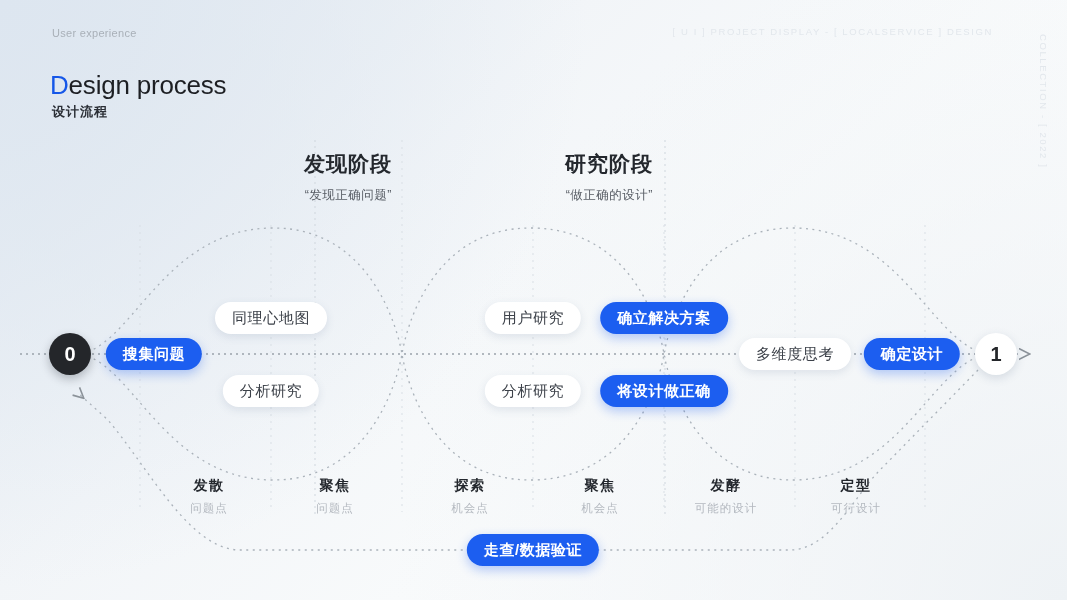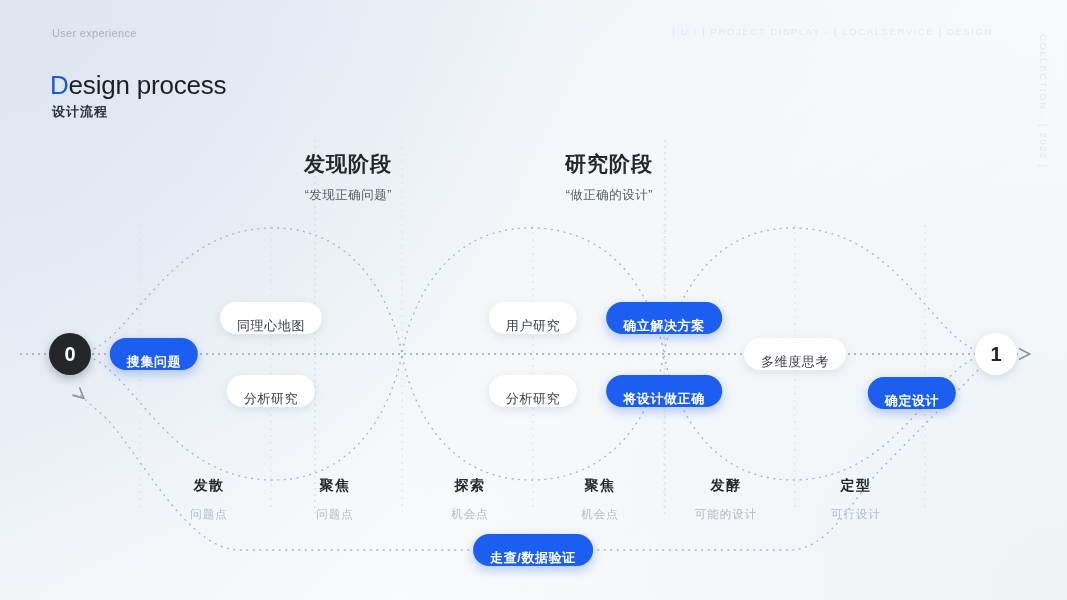--- a/index.html
+++ b/index.html
@@ -102,24 +102,24 @@
     left: 0; top: 0;
     width: 1067px; height: 600px;
   }
 
   
   .pill {
     position: absolute;
     height: 32px;
     line-height: 32px;
     border-radius: 17px;
-    font-size: 13px;
+    font-size: 15px;
     text-align: center;
     white-space: nowrap;
-    padding: 8px 17px;
+    padding: 0 17px;
     letter-spacing: .6px;
     box-sizing: border-box;
     transform: translate(-50%, -50%);
   }
   .pill.white {
     background: #ffffff;
     color: #3c4149;
     box-shadow: 0 3px 9px rgba(70,95,130,.13);
   }
   .pill.blue {
@@ -159,21 +159,21 @@
     text-align: center;
     transform: translateX(-50%);
   }
   .stage .st-main {
     font-size: 14px;
     font-weight: bold;
     color: #24282e;
     letter-spacing: 1.5px;
   }
   .stage .st-sub {
-    margin-top: 12px;
+    margin-top: 6px;
     font-size: 11.5px;
     color: #b3b8bf;
     letter-spacing: 1px;
   }
 </style>
 </head>
 <body>
 
 <div class="slide">
 
@@ -245,21 +245,21 @@
   <div class="pill white" style="left:271px; top:391px;">分析研究</div>
 
 
   <div class="pill white" style="left:533px; top:318px;">用户研究</div>
   <div class="pill white" style="left:533px; top:391px;">分析研究</div>
 
   <div class="pill blue" style="left:664px; top:318px;">确立解决方案</div>
   <div class="pill blue" style="left:664px; top:391px;">将设计做正确</div>
 
   <div class="pill white" style="left:795px; top:354px;">多维度思考</div>
-  <div class="pill blue" style="left:912px; top:354px;margin-top:39px;">确定设计</div>
+  <div class="pill blue" style="left:912px; top:354px;">确定设计</div>
 
   <div class="pill blue" style="left:533px; top:550px;">走查/数据验证</div>
 
   <div class="stage" style="left:209px; top:477px;">
     <div class="st-main">发散</div>
     <div class="st-sub">问题点</div>
   </div>
   <div class="stage" style="left:335px; top:477px;">
     <div class="st-main">聚焦</div>
     <div class="st-sub">问题点</div>

